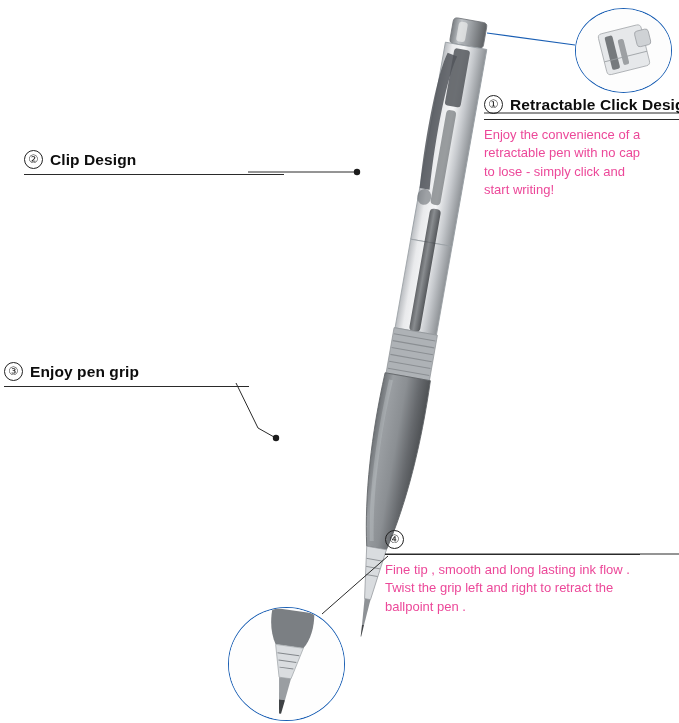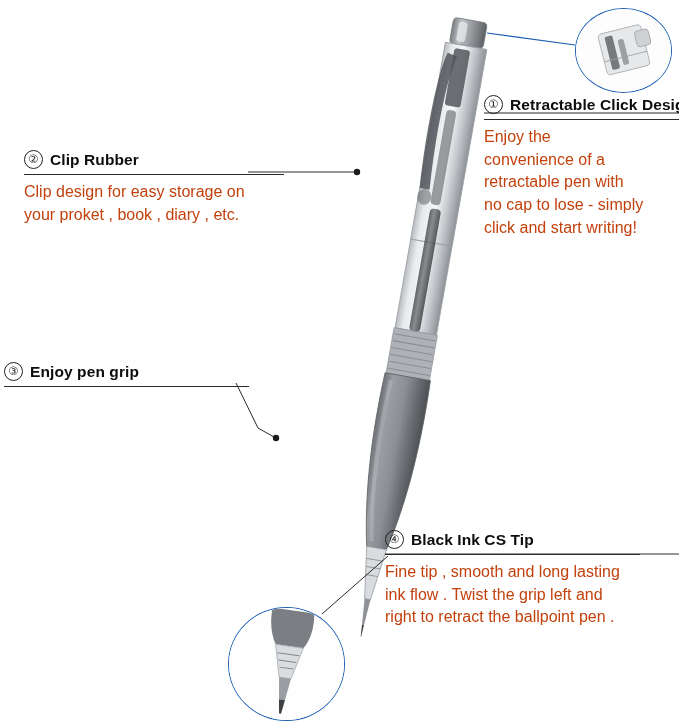--- a/index.html
+++ b/index.html
@@ -54,23 +54,23 @@
     font-weight: bold;
     color: #0d0d0d;
     letter-spacing: .1px;
   }
   .rule {
     height: 1px;
     background: #2a2a2a;
     margin: 5px 0 6px 0;
   }
   .body {
-    font-size: 16px;
+    font-size: 13px;
     line-height: 1.42;
-    color: #c2410c;
+    color: #ec4899;
   }
 
   
   #c1 { left: 484px; top: 95px; width: 196px; }
   #c1 .body { width: 160px; }
   #c2 { left: 24px; top: 150px; width: 260px; }
   #c2 .body { width: 245px; }
   #c3 { left: 4px; top: 362px; width: 245px; }
   #c3 .body { width: 232px; }
   #c4 { left: 385px; top: 530px; width: 255px; }
@@ -209,36 +209,34 @@
       <span class="num">①</span>
       <span class="title">Retractable Click Design</span>
     </div>
     <div class="rule"></div>
     <div class="body">Enjoy the convenience of a retractable pen with no cap to lose - simply click and start writing!</div>
   </div>
 
   <div class="callout" id="c2">
     <div class="head">
       <span class="num">②</span>
-      <span class="title">Clip Rubber</span>
-    </div>
-    <div class="rule"></div>
-    <div class="body">Clip design for easy storage on your proket , book , diary , etc.</div>
+      <span class="title">Clip Design</span>
+    </div>
+    <div class="rule"></div>
   </div>
 
   <div class="callout" id="c3">
     <div class="head">
       <span class="num">③</span>
       <span class="title">Enjoy pen grip</span>
     </div>
     <div class="rule"></div>
   </div>
 
   <div class="callout" id="c4">
     <div class="head">
       <span class="num">④</span>
-      <span class="title">Black Ink CS Tip</span>
     </div>
     <div class="rule"></div>
     <div class="body">Fine tip , smooth and long lasting ink flow . Twist the grip left and right to retract the ballpoint pen .</div>
   </div>
 
 </div>
 
 </body></html>

